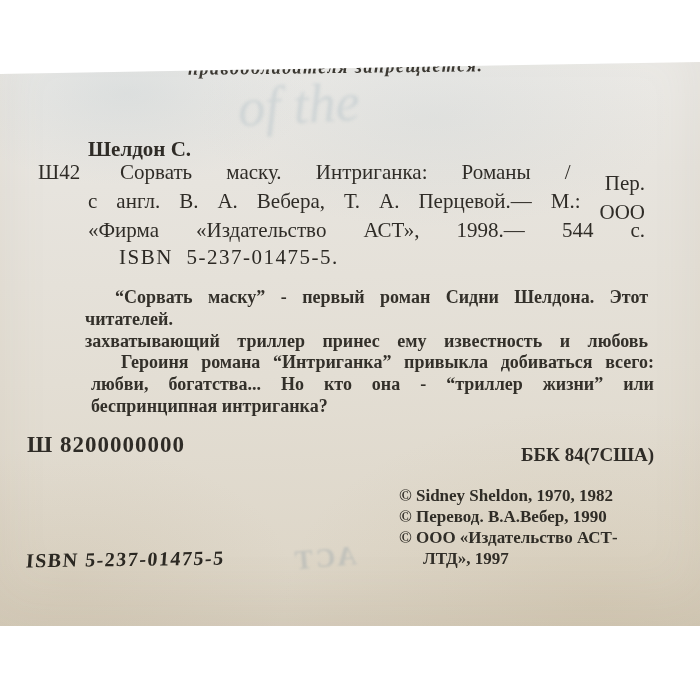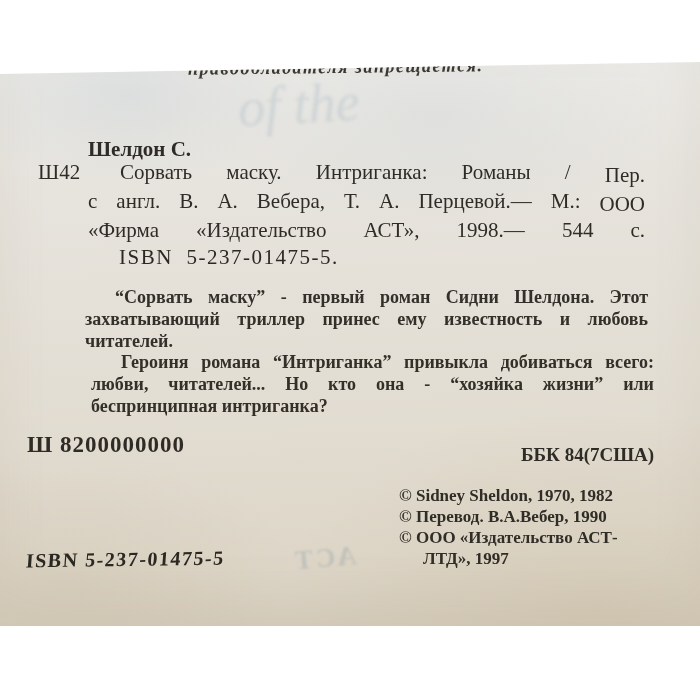--- a/index.html
+++ b/index.html
@@ -54,21 +54,21 @@
     font-size: 21px;
   }
   .bib {
     position: absolute; top: 98px; left: 88px;
     width: 557px;
     font-size: 21px; line-height: 29px;
     text-align: justify;
   }
   .bib .line { text-align: justify; text-align-last: justify; white-space: nowrap; display: block; }
   .bib .l1 { text-indent: 32px; }
-  .sink { position: relative; top: 3px; }
+  .sink { position: relative; top: 11px; }
   .isbn-center {
     position: absolute; top: 185px; left: 119px;
     font-size: 21px; letter-spacing: 1.5px; word-spacing: 7px;
     color: #2c2924;
   }
   .annot {
     position: absolute; left: 85px; width: 563px;
     font-size: 18px; line-height: 22px;
     font-weight: bold; color: #33302a;
   }
@@ -124,27 +124,27 @@
     <div class="bib">
       <div class="line l1"><span>Сорвать маску. Интриганка: Романы /</span> <span class="sink">Пер.</span></div>
       <div class="line"><span>с англ. В. А. Вебера, Т. А. Перцевой.— М.:</span> <span class="sink">ООО</span></div>
       <div class="line">«Фирма «Издательство АСТ», 1998.— 544 с.</div>
     </div>
 
     <div class="isbn-center">ISBN 5-237-01475-5.</div>
 
     <div class="annot p1">
       <div class="line indent">“Сорвать маску” - первый роман Сидни Шелдона. Этот</div>
+      <div class="line last">читателей.</div>
       <div class="line">захватывающий триллер принес ему известность и любовь</div>
-      <div class="line last">читателей.</div>
     </div>
 
     <div class="annot p2">
       <div class="line indent">Героиня романа “Интриганка” привыкла добиваться всего:</div>
-      <div class="line">любви, читателей... Но кто она - “хозяйка жизни” или</div>
+      <div class="line">любви, богатства... Но кто она - “триллер жизни” или</div>
       <div class="line last">беспринципная интриганка?</div>
     </div>
 
     <div class="catalog-number">Ш 8200000000</div>
 
     <div class="bbk">ББК 84(7США)</div>
 
     <div class="copyright">
       <div class="cline">© Sidney Sheldon, 1970, 1982</div>
       <div class="cline">© Перевод. В.А.Вебер, 1990</div>

